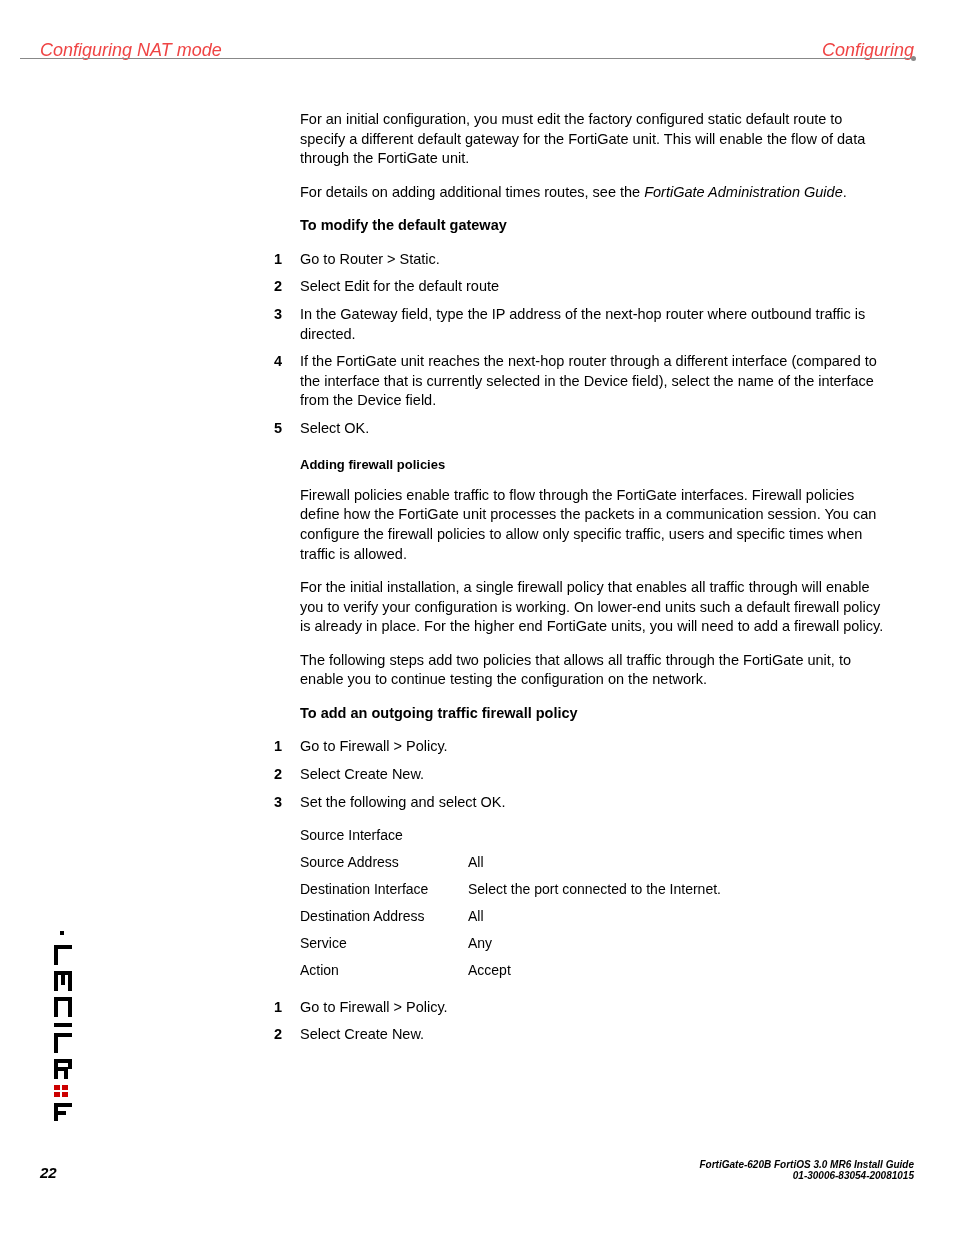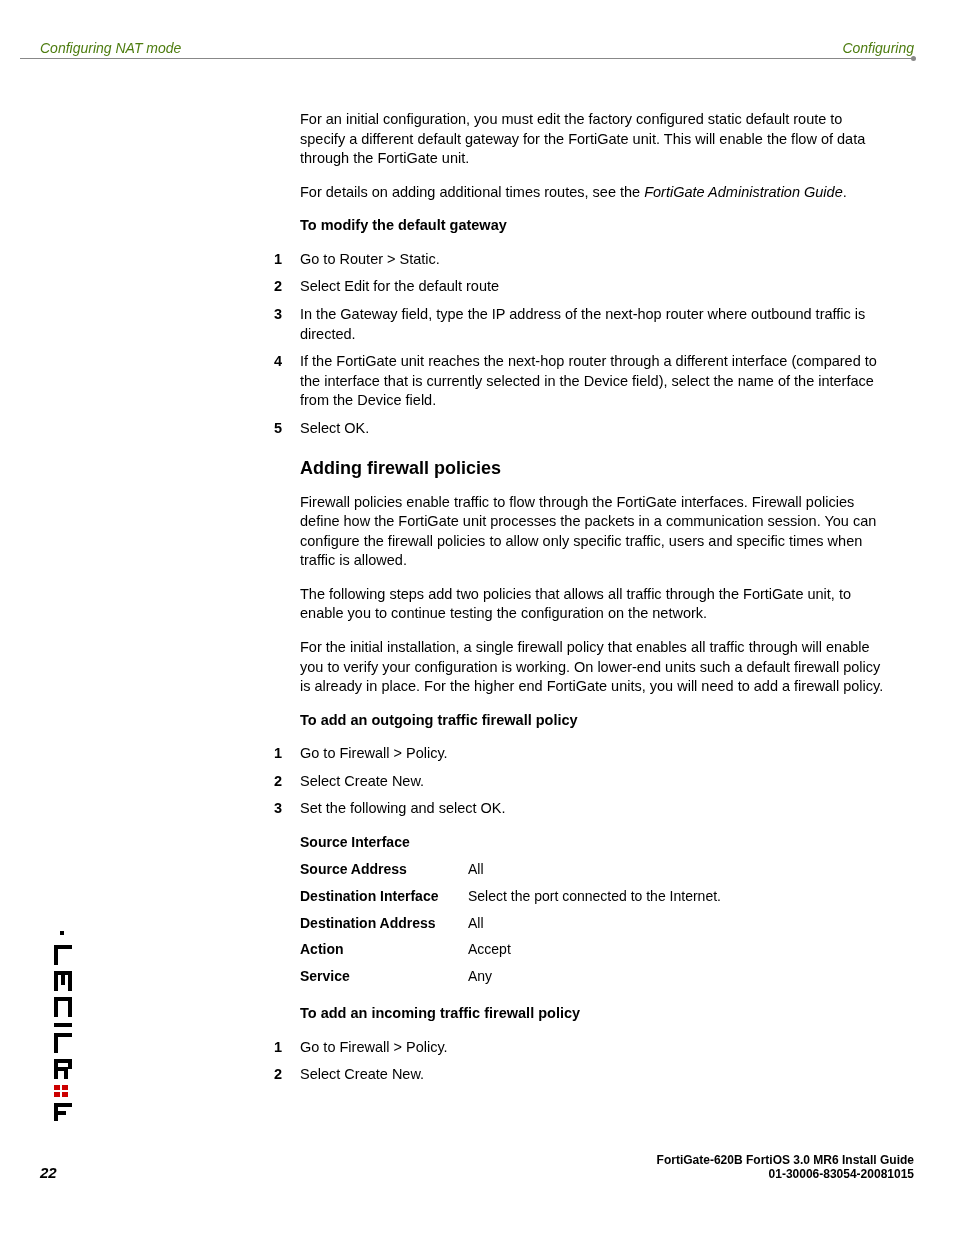--- a/index.html
+++ b/index.html
@@ -1,38 +1,38 @@
 <!DOCTYPE html>
 <html><head>
   <meta charset="utf-8">
   <style>
     * { margin: 0; padding: 0; box-sizing: border-box; }
     html, body { width: 954px; height: 1235px; background: #fff; font-family: Arial, Helvetica, sans-serif; color: #000; }
     .page { position: relative; width: 954px; height: 1235px; }
-    .header { position: absolute; top: 40px; left: 40px; right: 40px; display: flex; justify-content: space-between; font-style: italic; font-size: 14px; color: #4d7c0f; }
+    .header { position: absolute; top: 40px; left: 40px; right: 40px; display: flex; justify-content: space-between; font-style: italic; font-size: 18px; color: #ef4444; }
     .rule { position: absolute; top: 58px; left: 20px; right: 40px; height: 1px; background: #888; }
     .rule::after { content: ""; position: absolute; right: -2px; top: -2px; width: 5px; height: 5px; border-radius: 50%; background: #888; }
     .content { position: absolute; top: 110px; left: 300px; width: 590px; font-size: 14.5px; line-height: 1.35; }
     .content p { margin-bottom: 14px; }
     .bold { font-weight: normal; }
     .italic { font-style: italic; text-align: right; }
     .steps { margin-bottom: 14px; }
     .step { display: flex; margin-bottom: 8px; }
     .step-num { width: 40px; margin-left: -40px; text-align: right; padding-right: 18px; font-weight: bold; }
     .step-body { flex: 1; }
-    h3 { font-size: 18px; font-weight: bold; margin: 18px 0 12px 0; }
+    h3 { font-size: 13px; font-weight: bold; margin: 18px 0 12px 0; }
     .subhead { font-weight: bold; margin: 10px 0 10px 0; }
     .tbl { margin: 4px 0 18px 0; }
     .tbl-row { display: flex; margin-bottom: 8px; font-size: 14px; }
-    .tbl-key { width: 168px; font-weight: bold; }
+    .tbl-key { width: 168px; font-weight: normal; }
     .tbl-val { flex: 1; }
     .logo { position: absolute; left: 50px; bottom: 110px; }
     .footer { position: absolute; bottom: 54px; left: 40px; right: 40px; display: flex; justify-content: space-between; align-items: flex-end; }
     .page-num { font-size: 15px; font-weight: bold; font-style: italic; }
-    .doc-info { text-align: right; font-size: 12px; font-weight: bold; margin-top: 20px; }
+    .doc-info { text-align: right; font-size: 10px; font-style: italic; font-weight: bold; margin-top: 20px; }
   </style>
 </head>
 <body>
 
 <div class="page">
 
   <div class="header">
     <span>Configuring NAT mode</span>
     <span>Configuring</span>
   </div>
@@ -64,22 +64,22 @@
         <div class="step-body">If the FortiGate unit reaches the next-hop router through a different interface (compared to the interface that is currently selected in the Device field), select the name of the interface from the Device field.</div>
       </div>
       <div class="step">
         <div class="step-num">5</div>
         <div class="step-body">Select OK.</div>
       </div>
     </div>
 
     <h3>Adding firewall policies</h3>
     <p>Firewall policies enable traffic to flow through the FortiGate interfaces. Firewall policies define how the FortiGate unit processes the packets in a communication session. You can configure the firewall policies to allow only specific traffic, users and specific times when traffic is allowed.</p>
+    <p>For the initial installation, a single firewall policy that enables all traffic through will enable you to verify your configuration is working. On lower-end units such a default firewall policy is already in place. For the higher end FortiGate units, you will need to add a firewall policy.</p>
     <p>The following steps add two policies that allows all traffic through the FortiGate unit, to enable you to continue testing the configuration on the network.</p>
-    <p>For the initial installation, a single firewall policy that enables all traffic through will enable you to verify your configuration is working. On lower-end units such a default firewall policy is already in place. For the higher end FortiGate units, you will need to add a firewall policy.</p>
 
     <p class="subhead">To add an outgoing traffic firewall policy</p>
     <div class="steps">
       <div class="step">
         <div class="step-num">1</div>
         <div class="step-body"><span>Go to </span><span class="bold">Firewall &gt; Policy</span><span>.</span></div>
       </div>
       <div class="step">
         <div class="step-num">2</div>
         <div class="step-body">Select Create New.</div>
@@ -100,30 +100,29 @@
         </div>
       <div class="tbl-row">
           <div class="tbl-key">Destination Interface</div>
           <div class="tbl-val">Select the port connected to the Internet.</div>
         </div>
       <div class="tbl-row">
           <div class="tbl-key">Destination Address</div>
           <div class="tbl-val">All</div>
         </div>
       <div class="tbl-row">
+          <div class="tbl-key">Service</div>
+          <div class="tbl-val">Any</div>
+        </div>
+      <div class="tbl-row">
           <div class="tbl-key">Action</div>
           <div class="tbl-val">Accept</div>
         </div>
-      <div class="tbl-row">
-          <div class="tbl-key">Service</div>
-          <div class="tbl-val">Any</div>
-        </div>
     </div>
 
-    <p class="subhead">To add an incoming traffic firewall policy</p>
     <div class="steps">
       <div class="step">
         <div class="step-num">1</div>
         <div class="step-body"><span>Go to </span><span class="bold">Firewall &gt; Policy</span><span>.</span></div>
       </div>
       <div class="step">
         <div class="step-num">2</div>
         <div class="step-body">Select Create New.</div>
       </div>
     </div>

